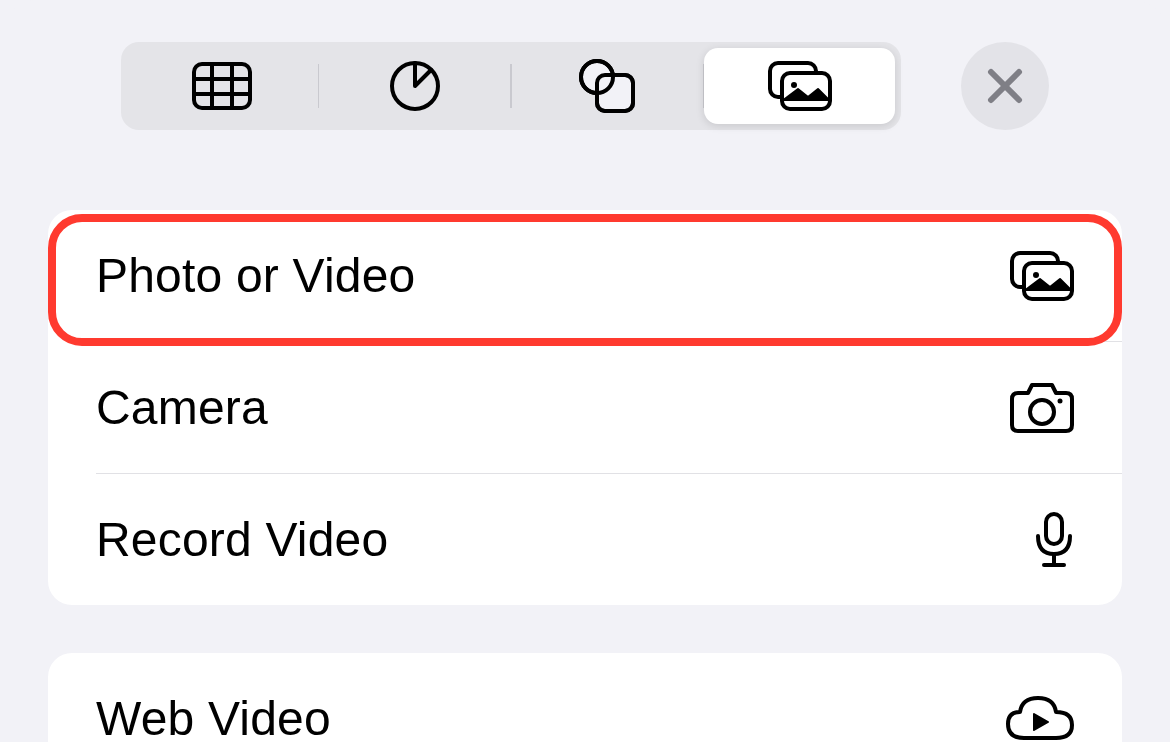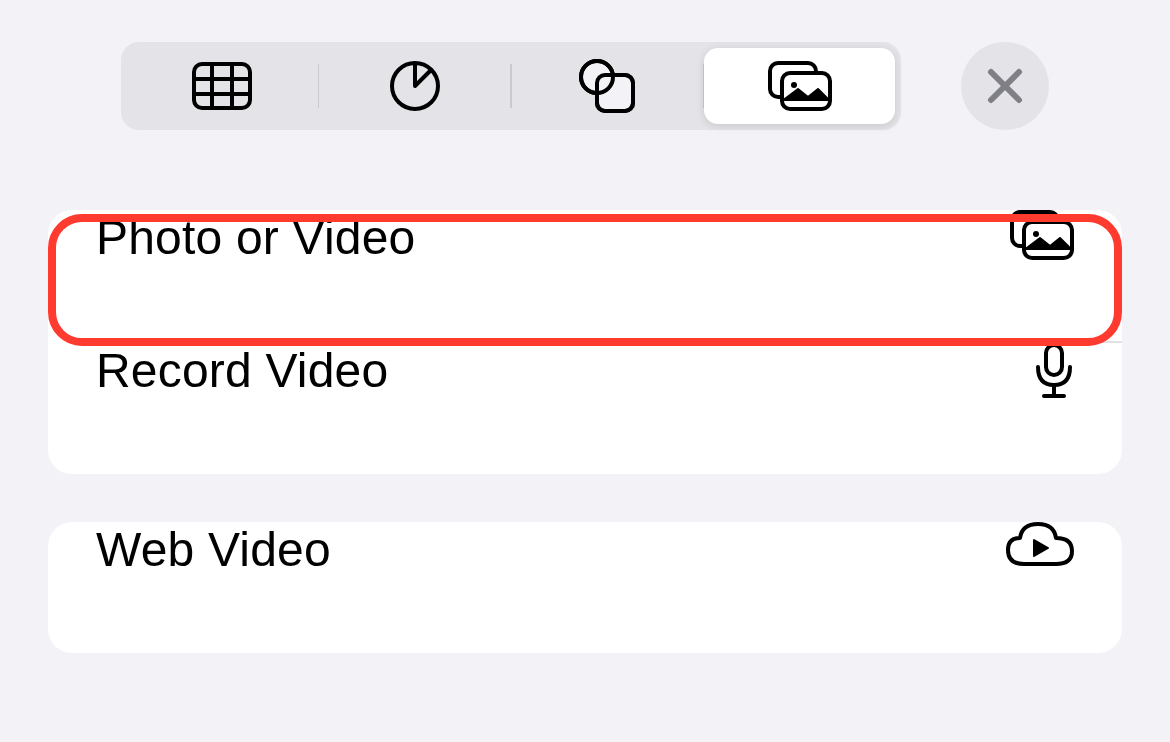--- a/index.html
+++ b/index.html
@@ -72,21 +72,21 @@
       flex-shrink: 0;
     }
     .section {
       margin: 0 48px 48px;
       background: #ffffff;
       border-radius: 24px;
       overflow: hidden;
     }
     .list-item {
       display: flex;
-      align-items: flex-start;
+      align-items: center;
       justify-content: space-between;
       padding: 0 48px;
       height: 131px;
       cursor: pointer;
       position: relative;
     }
     .list-item-label {
       font-size: 48px;
       font-weight: 400;
       color: #000;
@@ -198,20 +198,30 @@
           <rect x="2" y="2" width="46" height="34" rx="8" fill="#fff"></rect>
           <rect x="14" y="12" width="48" height="36" rx="8" fill="#fff"></rect>
           <circle cx="26" cy="24" r="3" fill="#000" stroke="none"></circle>
           <path d="M14 40 L30 28 L40 36 L50 28 L62 40" fill="#000" stroke="#000" stroke-width="2"></path>
         </svg>
       </span>
     </div>
 
     <div class="divider"></div>
 
+    <div class="list-item">
+      <span class="list-item-label">Camera</span>
+      <span class="list-item-icon">
+        <svg viewBox="0 0 64 50" width="64" height="50" stroke="#000" stroke-width="4" fill="none" stroke-linejoin="round">
+          <path d="M2 16 Q2 10 8 10 L18 10 L22 2 L42 2 L46 10 L56 10 Q62 10 62 16 L62 42 Q62 48 56 48 L8 48 Q2 48 2 42 Z"></path>
+          <circle cx="32" cy="29" r="12"></circle>
+          <circle cx="50" cy="18" r="2.5" fill="#000" stroke="none"></circle>
+        </svg>
+      </span>
+    </div>
 
     <div class="divider"></div>
 
     <div class="list-item">
       <span class="list-item-label">Record Video</span>
       <span class="list-item-icon">
         <svg viewBox="0 0 40 56" width="40" height="56" stroke="#000" stroke-width="4" fill="none" stroke-linecap="round">
           <rect x="12" y="2" width="16" height="30" rx="8"></rect>
           <path d="M4 24 Q4 42 20 42 Q36 42 36 24"></path>
           <line x1="20" y1="42" x2="20" y2="52"></line>

